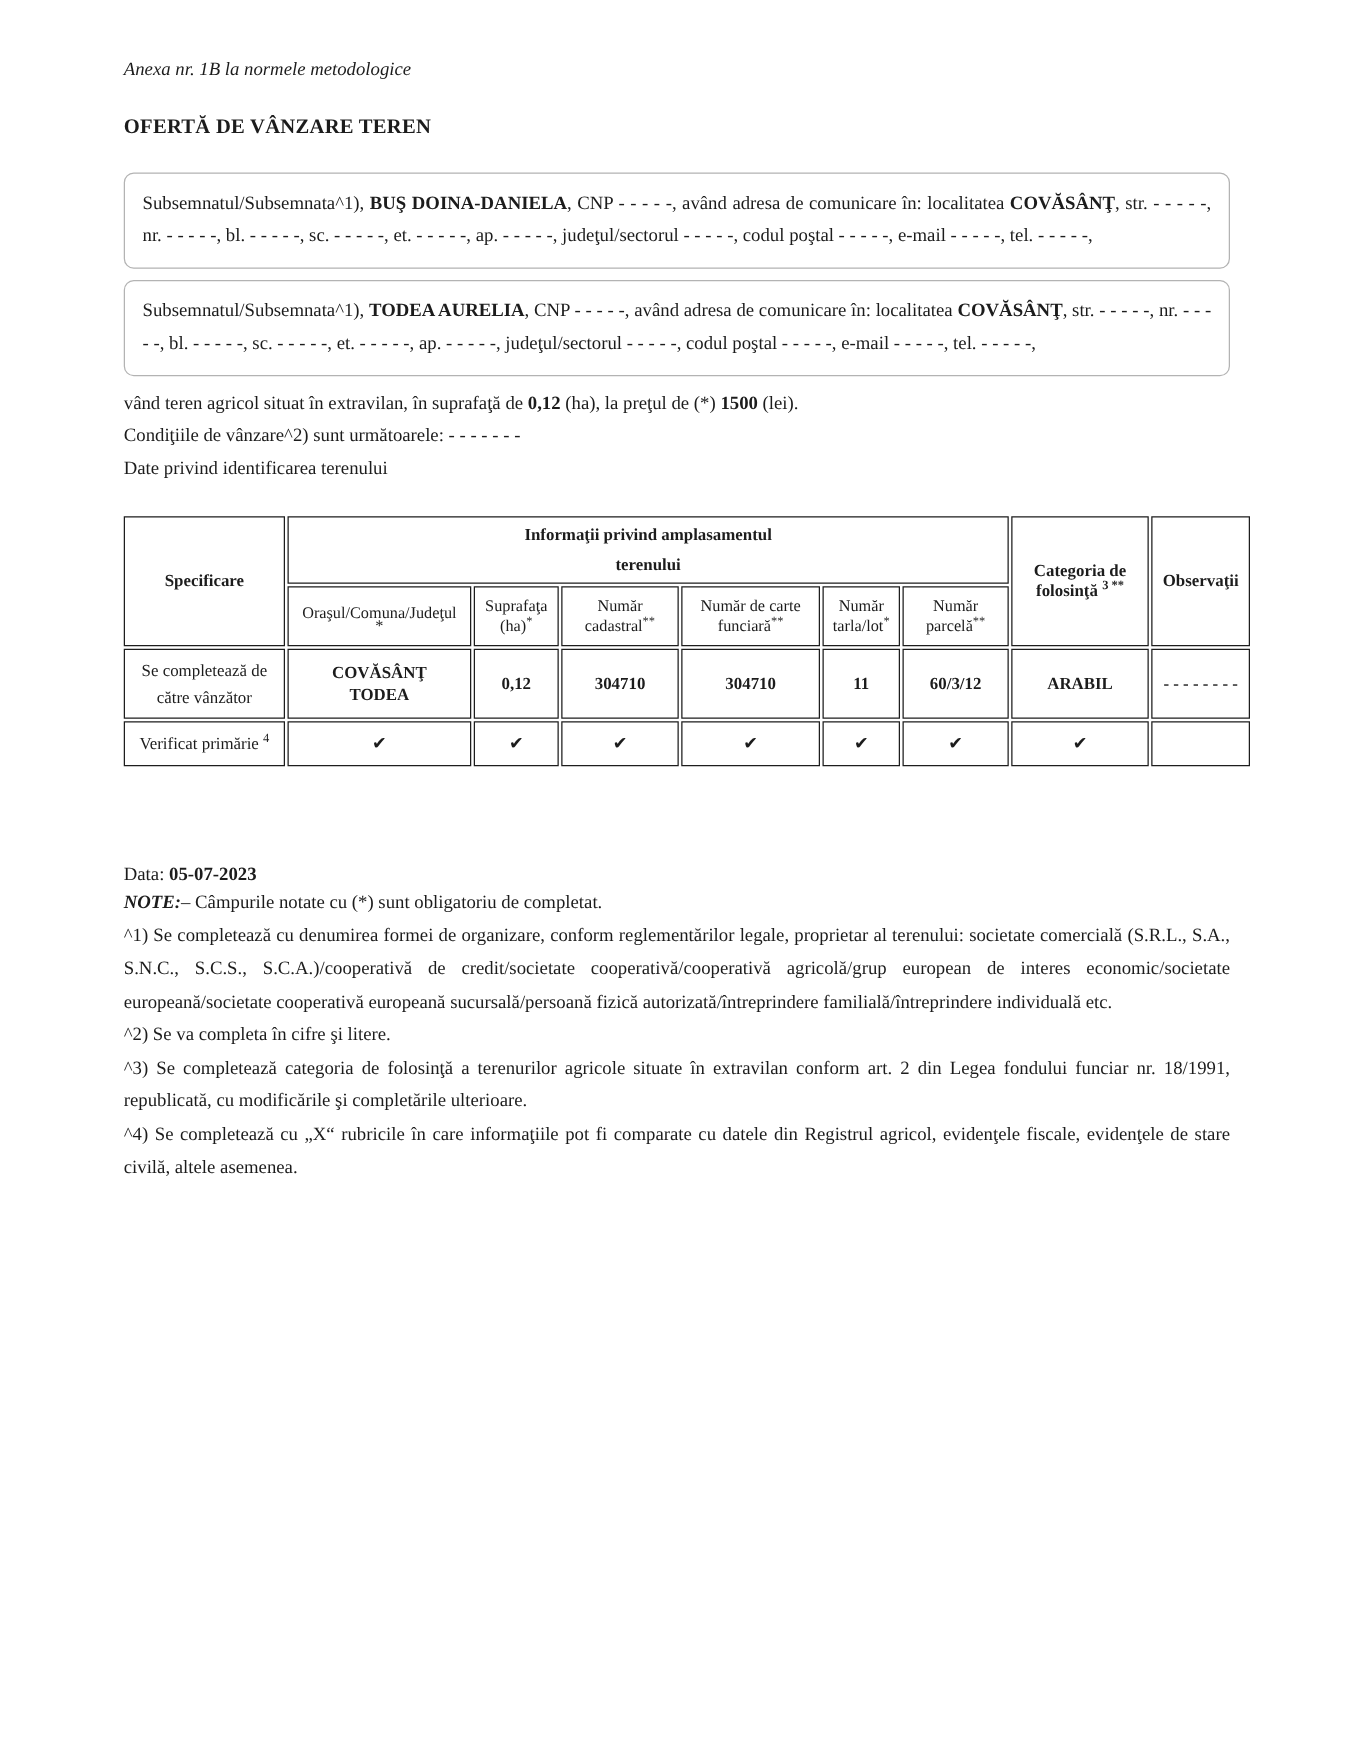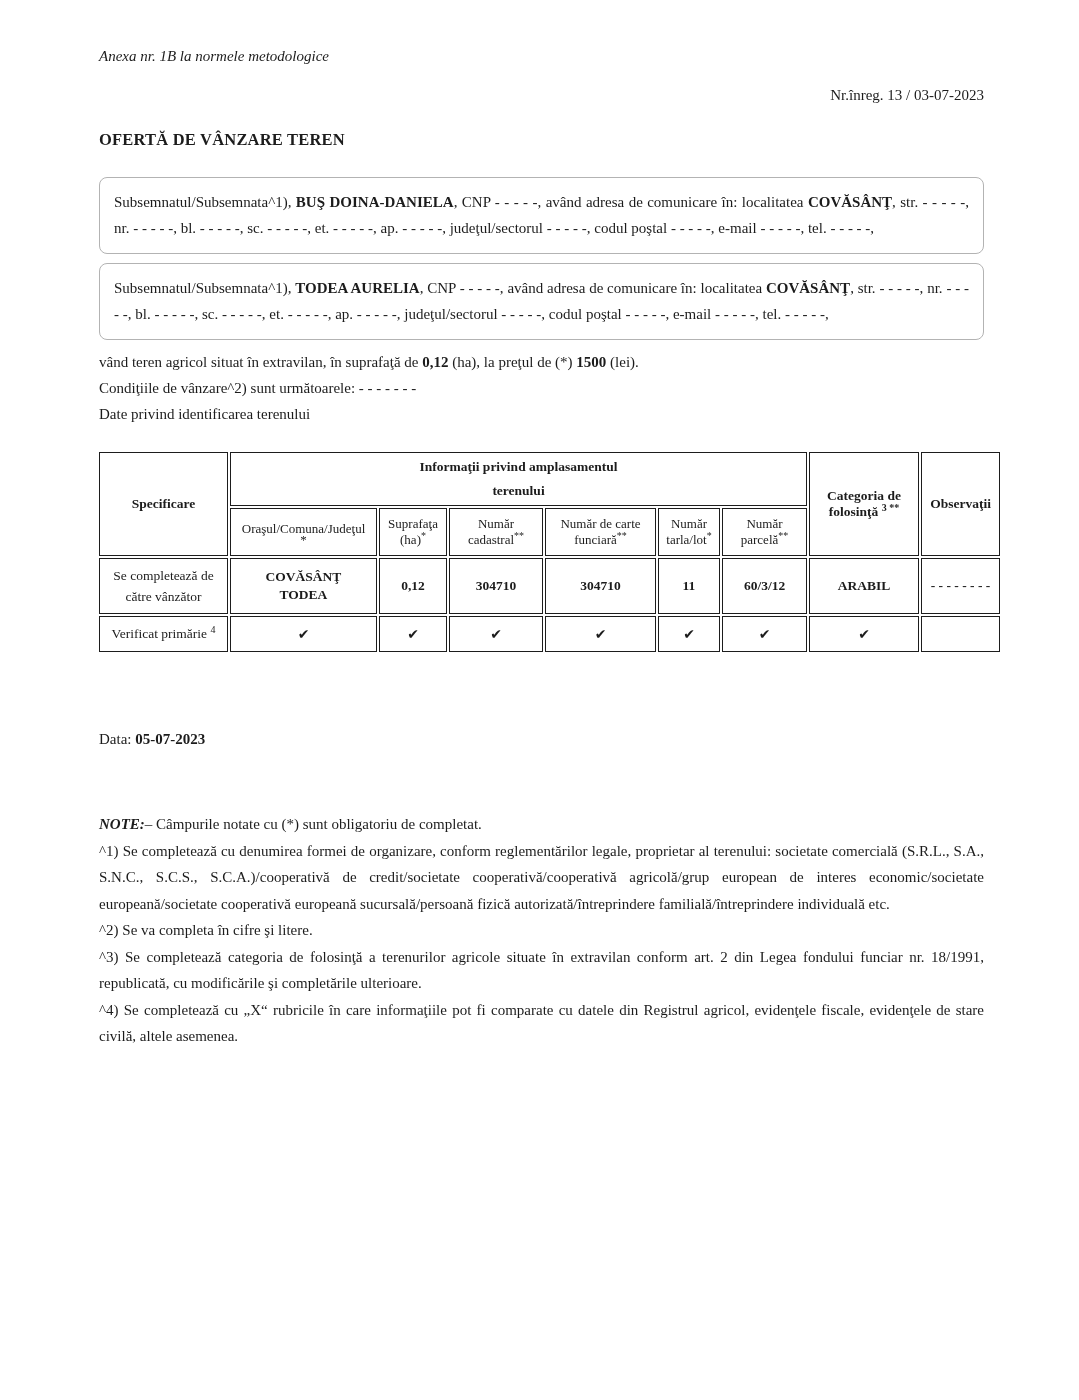--- a/index.html
+++ b/index.html
@@ -61,33 +61,32 @@
     height: 36px; font-weight: bold; font-size: 14px;
     font-family: "DejaVu Sans", sans-serif;
   }
   td.verify-label { text-align: left; font-size: 13.5px; padding: 4px 7px; }
 
   .declaration { margin-top: 9px; text-align: justify; line-height: 27px; }
 
   .date-line { margin-top: 77px; font-size: 15px; }
   .date-line b { font-weight: bold; }
 
-  .notes { margin-top: 63px; }
+  .notes { }
   .note-p { font-size: 15px; line-height: 26.5px; text-align: justify; margin: 0; }
   .seg-b { font-weight: bold; }
   .seg-bi { font-weight: bold; font-style: italic; }
 </style>
 </head>
 <body>
 
 <div class="page">
 
   <div class="annex-line">Anexa nr. 1B la normele metodologice</div>
 
-  <div class="reg-line">Nr.înreg. 13 / 03-07-2023</div>
 
   <div class="doc-title">OFERTĂ DE VÂNZARE TEREN</div>
 
   <div class="seller-box first">
     <span><span>Subsemnatul/Subsemnata^1), </span><span class="seg-b">BUŞ DOINA-DANIELA</span><span>, CNP - - - - -, având adresa de comunicare în: localitatea </span><span class="seg-b">COVĂSÂNŢ</span><span>, str. - - - - -, nr. - - - - -, bl. - - - - -, sc. - - - - -, et. - - - - -, ap. - - - - -, judeţul/sectorul - - - - -, codul poştal - - - - -, e-mail - - - - -, tel. - - - - -,</span></span>
   </div>
 
   <div class="seller-box">
     <span><span>Subsemnatul/Subsemnata^1), </span><span class="seg-b">TODEA AURELIA</span><span>, CNP - - - - -, având adresa de comunicare în: localitatea </span><span class="seg-b">COVĂSÂNŢ</span><span>, str. - - - - -, nr. - - - - -, bl. - - - - -, sc. - - - - -, et. - - - - -, ap. - - - - -, judeţul/sectorul - - - - -, codul poştal - - - - -, e-mail - - - - -, tel. - - - - -,</span></span>
   </div>

